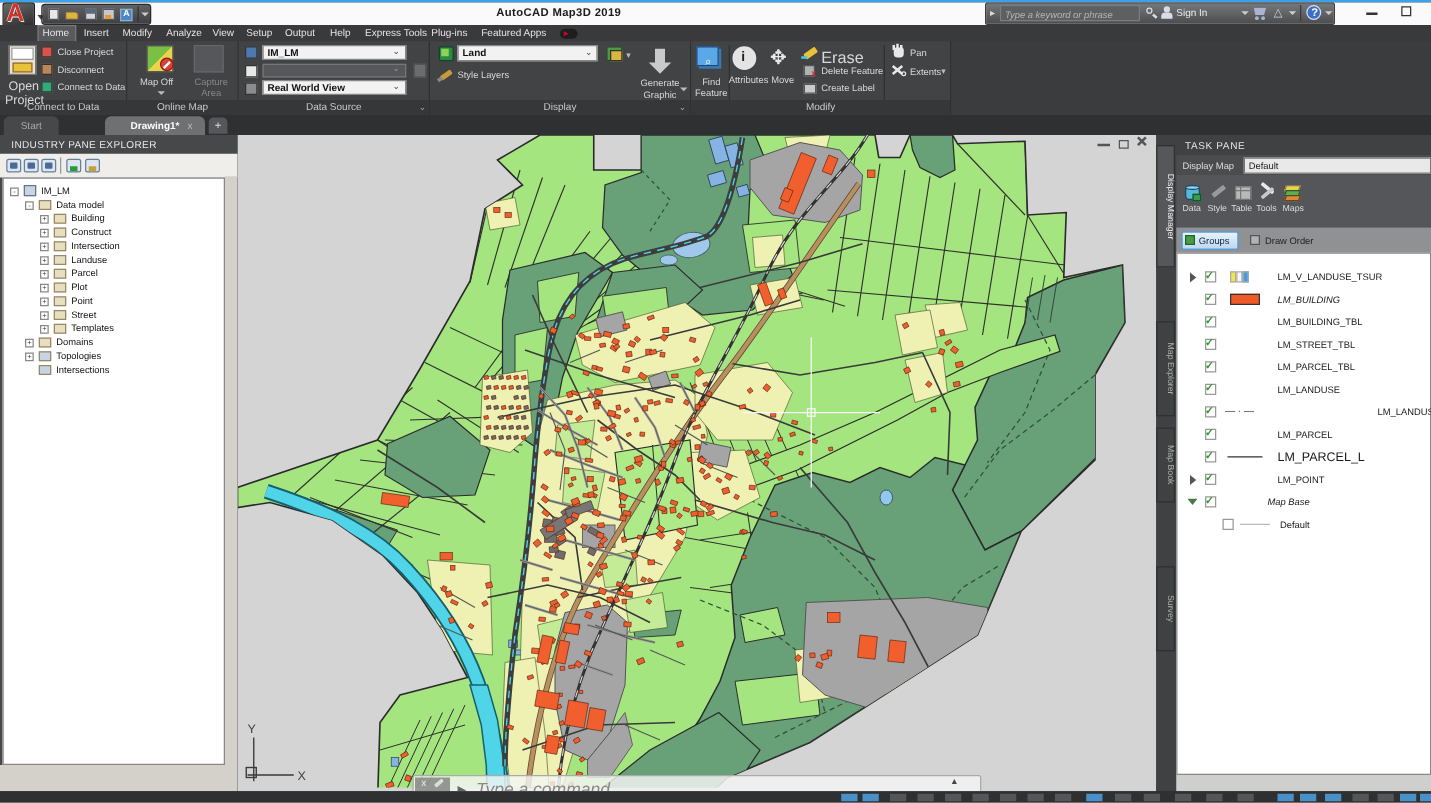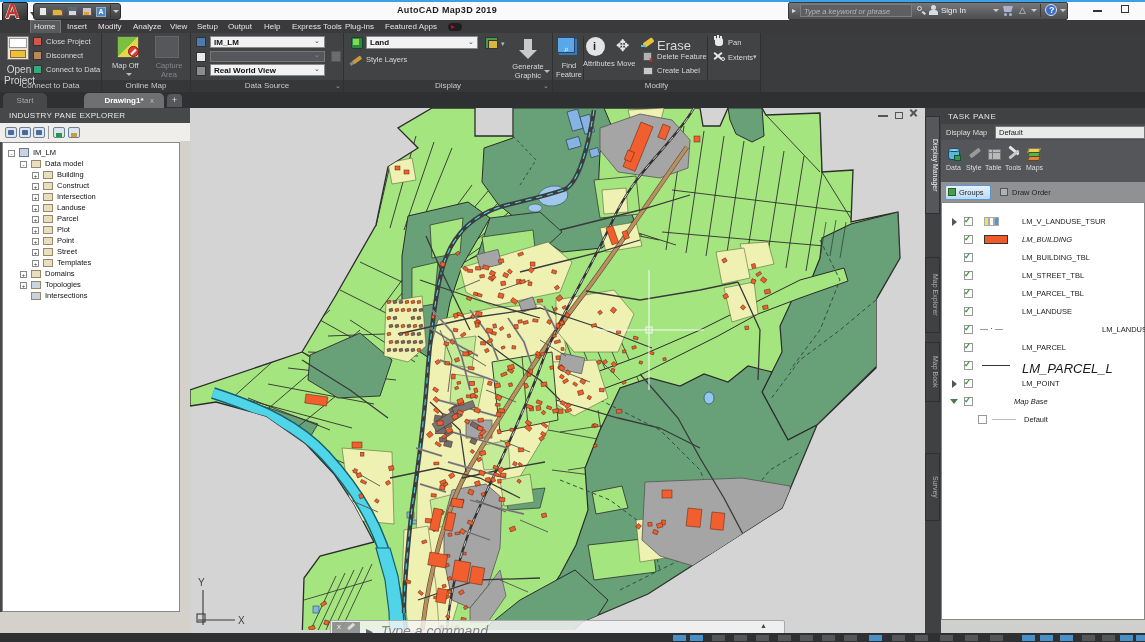--- a/index.html
+++ b/index.html
@@ -831,21 +831,21 @@
 <div class="abs" style="left:964px;top:325px;width:9px;height:9px;background:#fff;border:1px solid #999"></div>
 <div class="abs txt" style="left:964px;top:323px;font-size:8.5px;color:#2a9a2a;font-weight:bold">✓</div>
 <div class="abs txt" style="left:980px;top:324px;font-size:8px;color:#333">— · —</div>
 <div class="abs txt" style="left:1080px;top:325px;font-size:7.5px;color:#1a1a1a;padding-left:22px;">LM_LANDUSE_L</div>
 <div class="abs" style="left:964px;top:343px;width:9px;height:9px;background:#fff;border:1px solid #999"></div>
 <div class="abs txt" style="left:964px;top:341px;font-size:8.5px;color:#2a9a2a;font-weight:bold">✓</div>
 <div class="abs txt" style="left:1022px;top:343px;font-size:7.5px;color:#1a1a1a;">LM_PARCEL</div>
 <div class="abs" style="left:964px;top:361px;width:9px;height:9px;background:#fff;border:1px solid #999"></div>
 <div class="abs txt" style="left:964px;top:359px;font-size:8.5px;color:#2a9a2a;font-weight:bold">✓</div>
 <div class="abs" style="left:982px;top:365px;width:28px;height:1px;background:#333"></div>
-<div class="abs txt" style="left:1022px;top:361px;font-size:13px;color:#1a1a1a;font-style:italic;">LM_PARCEL_L</div>
+<div class="abs txt" style="left:1022px;top:361px;font-size:10px;color:#1a1a1a;">LM_PARCEL_L</div>
 <div class="abs" style="left:952px;top:380px;border-left:5px solid #555;border-top:4px solid transparent;border-bottom:4px solid transparent"></div>
 <div class="abs" style="left:964px;top:379px;width:9px;height:9px;background:#fff;border:1px solid #999"></div>
 <div class="abs txt" style="left:964px;top:377px;font-size:8.5px;color:#2a9a2a;font-weight:bold">✓</div>
 <div class="abs txt" style="left:1022px;top:379px;font-size:7.5px;color:#1a1a1a;">LM_POINT</div>
 <div class="abs" style="left:950px;top:399px;border-top:5px solid #4a7a4a;border-left:4px solid transparent;border-right:4px solid transparent"></div>
 <div class="abs" style="left:964px;top:397px;width:9px;height:9px;background:#fff;border:1px solid #999"></div>
 <div class="abs txt" style="left:964px;top:395px;font-size:8.5px;color:#2a9a2a;font-weight:bold">✓</div>
 <div class="abs txt" style="left:1014px;top:397px;font-size:7.5px;color:#1a1a1a;font-style:italic;">Map Base</div>
 <div class="abs" style="left:978px;top:415px;width:9px;height:9px;background:#fff;border:1px solid #999"></div>
 <div class="abs" style="left:992px;top:419px;width:24px;height:1px;background:#bbb"></div>

